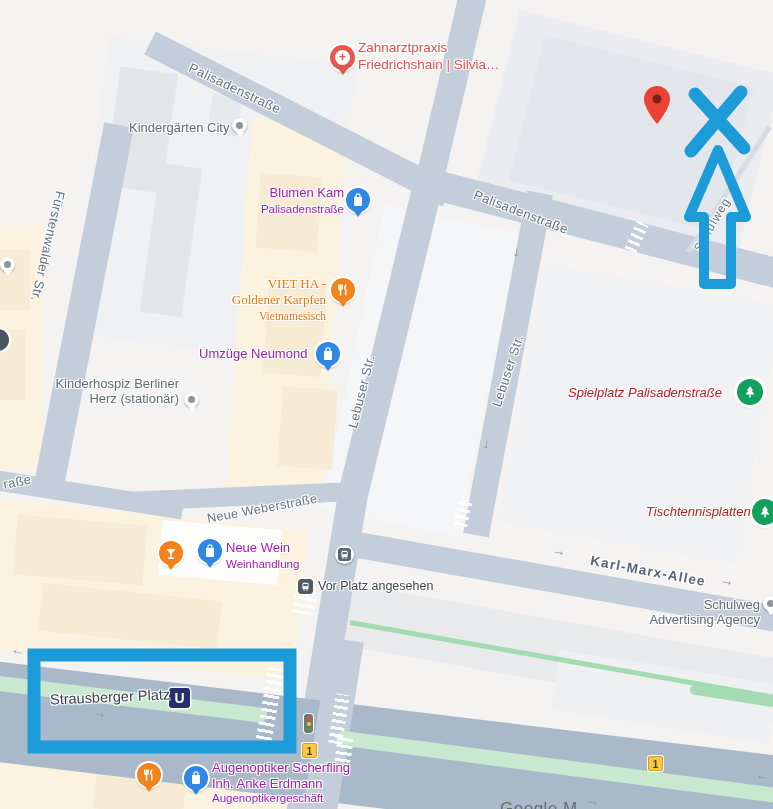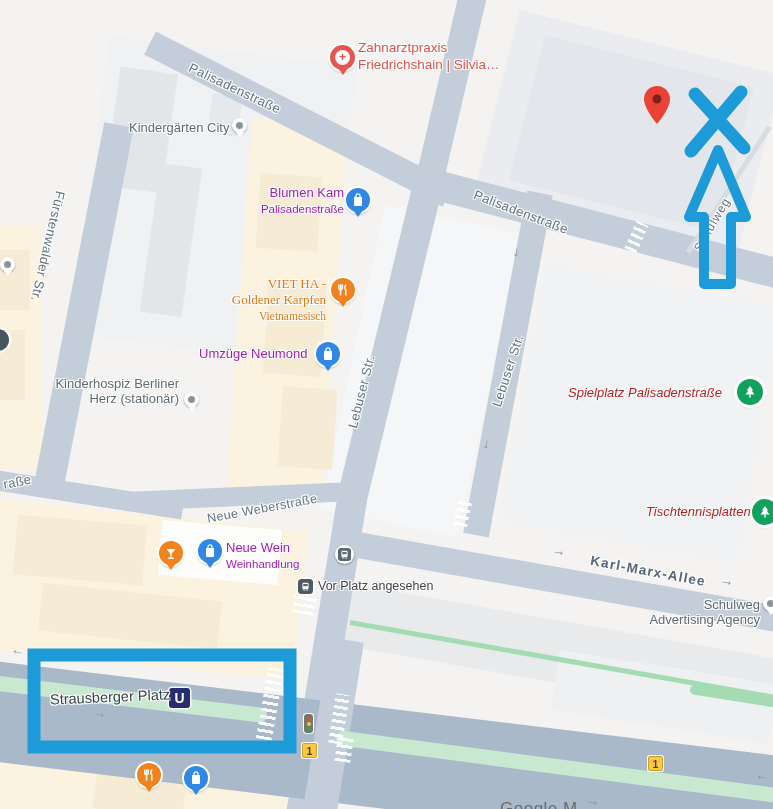--- a/index.html
+++ b/index.html
@@ -254,20 +254,25 @@
   <div class="poi halo c-green" style="left:568px;top:385px;">Spielplatz Palisadenstraße</div>
   <div class="poi halo c-green" style="left:646px;top:504px;">Tischtennisplatten</div>
   <div class="poi halo c-blue" style="left:226px;top:540px;line-height:16px;">
     <div>Neue Wein</div>
     <div class="sub">Weinhandlung</div>
   </div>
   <div class="poi halo c-gray r" style="left:598px;top:597px;width:162px;line-height:15px;">
     <div>Schulweg</div>
     <div>Advertising Agency</div>
   </div>
+  <div class="poi halo c-blue" style="left:212px;top:760px;line-height:15.5px;">
+    <div>Augenoptiker Scherfling</div>
+    <div>Inh. Anke Erdmann</div>
+    <div class="sub">Augenoptikergeschäft</div>
+  </div>
   <div class="poi halo" style="left:50px;top:690px;font-size:14.5px;color:#39434D;transform:rotate(-2.5deg);">Strausberger Platz</div>
   <div class="poi halo" style="left:318px;top:579px;font-size:12.5px;color:#3F444A;">Vor Platz angesehen</div>
 
 
   <svg class="ann" width="773" height="809" viewBox="0 0 773 809">
     <path d="M695 94 L744 148 M741 92 L691 151" stroke="#1D9BD8" stroke-width="13" stroke-linecap="round" fill="none"></path>
     <path d="M718 150 L746 217 L731 217 L731 284 L704 284 L704 217 L689 217 Z" fill="none" stroke="#1D9BD8" stroke-width="10" stroke-linejoin="round"></path>
     <rect x="34" y="655" width="256" height="92" fill="none" stroke="#1D9BD8" stroke-width="13"></rect>
   </svg>
 

